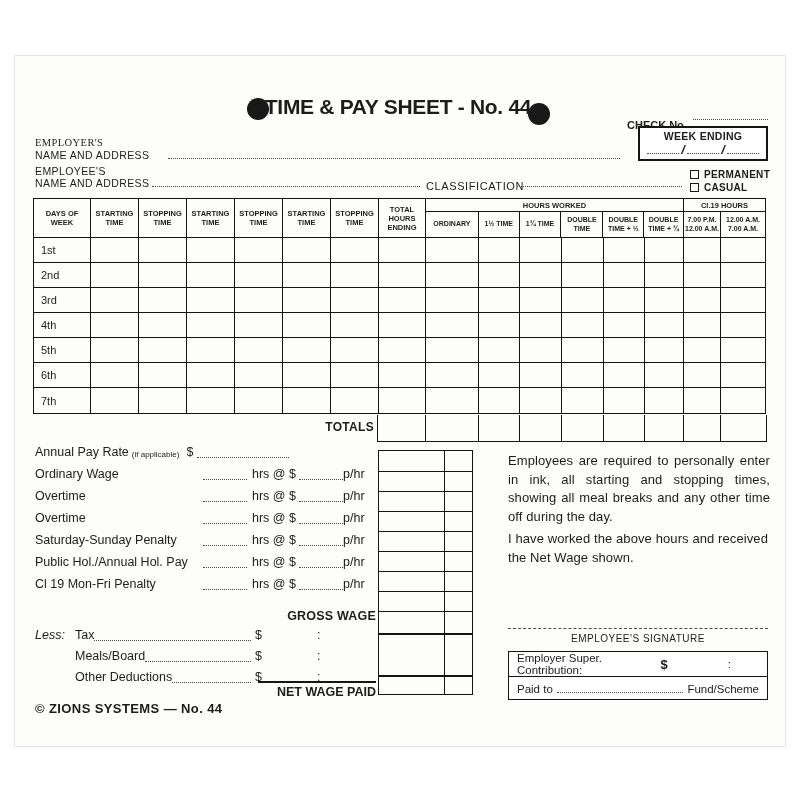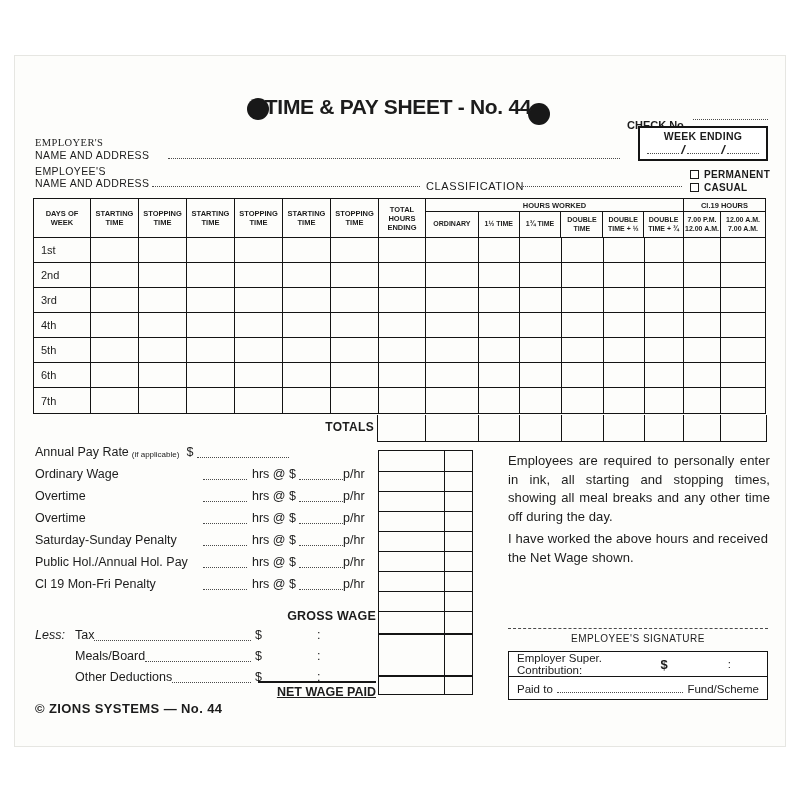--- a/index.html
+++ b/index.html
@@ -65,21 +65,21 @@
   .annual .d3 { width:92px; }
   .gross { position:absolute; left:248px; top:609px; width:128px; text-align:right; font-size:12.5px; font-weight:bold; letter-spacing:0.2px; }
   .dedrow { position:absolute; left:35px; width:340px; display:flex; font-size:12.5px; height:16px; }
   .dedrow .less { width:40px; font-style:italic; }
   .dedrow .dlab { flex:none; }
   .dedrow .ddots { flex:1; margin-right:0; }
   .dedrow .ddol { width:16px; text-align:left; margin-left:4px; }
   .dedrow .dcol { margin-left:46px; width:8px; }
   .dedrow .tail { width:50px; }
   .netline { position:absolute; left:258px; top:681px; width:118px; height:1.5px; background:#161616; }
-  .net { position:absolute; left:248px; top:685px; width:128px; text-align:right; font-size:12.5px; font-weight:bold;text-decoration:underline; }
+  .net { position:absolute; left:248px; top:685px; width:128px; text-align:right; font-size:12.5px; font-weight:bold; }
   .copyright { position:absolute; left:35px; top:701px; font-size:13px; font-weight:bold; letter-spacing:0.4px; }
 
   
   .amtbox { position:absolute; left:378px; top:450px; width:95px; height:245px; border:1.5px solid #141414; background:#fdfdfb; }
   .amtbox .vdiv { position:absolute; left:65px; top:0; bottom:0; width:1px; background:#141414; }
   .amtbox .hl { position:absolute; left:0; right:0; height:1px; background:#141414; }
   .amtbox .hl.th { height:1.5px; }
 
   
   .notice { position:absolute; left:508px; width:262px; font-size:13px; line-height:18.5px; letter-spacing:0.1px; }

